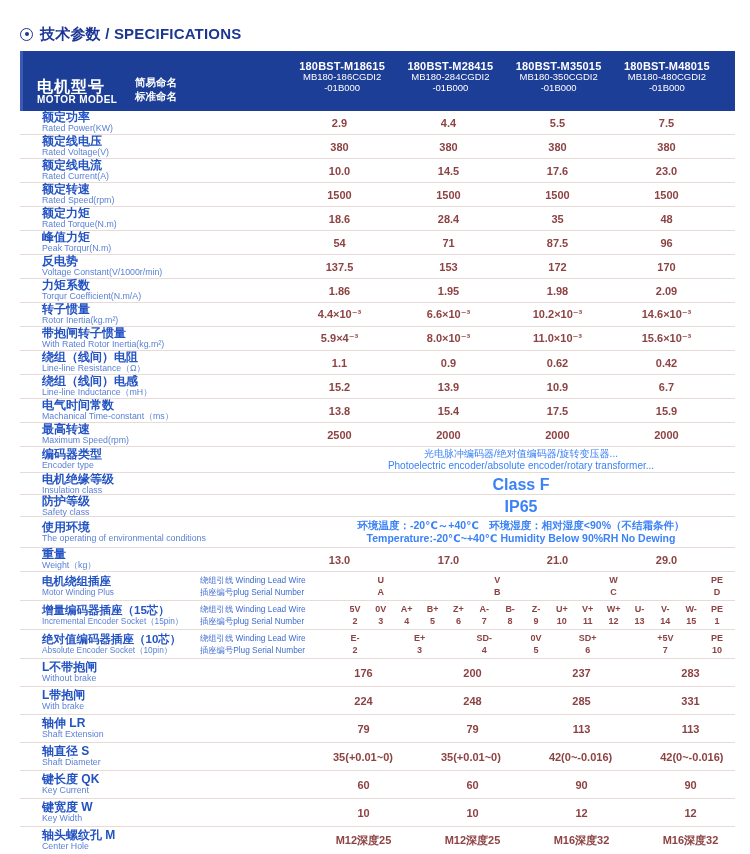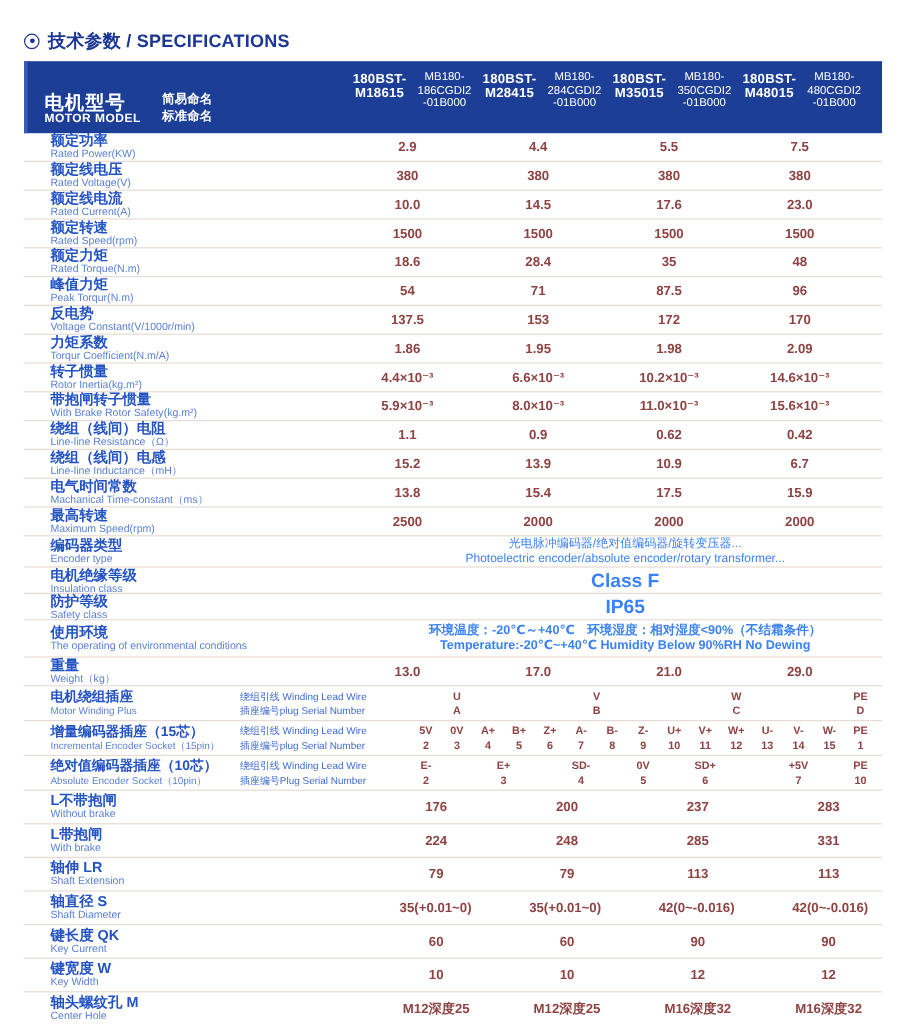--- a/index.html
+++ b/index.html
@@ -17,21 +17,21 @@
   
   .thead { background:#1c3e97; height:60px; color:#fff;
     display:grid; grid-template-columns:265px repeat(4,1fr); padding-right:14px;
     border-left:3px solid #3a5ab5; }
   .th-first { display:flex; align-items:stretch;margin-top:16px; }
   .model-block { align-self:center; padding-left:14px; width:108px; }
   .mb-cn { font-size:16px; font-weight:700; letter-spacing:1px; line-height:17px; }
   .mb-en { font-size:10px; font-weight:700; letter-spacing:0.4px; line-height:9px; }
   .name-labels { display:flex; flex-direction:column; justify-content:space-between;
     padding:9px 0 11px 4px; font-size:10.5px; font-weight:700; }
-  .hcol { display:flex; flex-direction:row; justify-content:space-between;
+  .hcol { display:flex; flex-direction:column; justify-content:space-between;
     text-align:center; padding:9px 0 22px; }
   .hmodel { font-size:11px; font-weight:700; letter-spacing:0.2px; }
   .hstd { font-size:9.5px; line-height:10.5px; font-weight:400; }
   .hstd span { display:block; }
 
   
   .row { border-bottom:1px solid #e6dbd6; display:grid; align-items:center; }
   .rv { grid-template-columns:265px repeat(4,1fr); padding-right:14px; height:24px; }
   .rv.dims { height:28px;gap:48px; }
   .label { padding-left:22px; }
@@ -195,23 +195,23 @@
       <div class="en">Rotor Inertia(kg.m²)</div>
     </div>
     <div class="val">4.4×10⁻³</div>
     <div class="val">6.6×10⁻³</div>
     <div class="val">10.2×10⁻³</div>
     <div class="val">14.6×10⁻³</div>
   </div>
         <div class="row rv">
     <div class="label">
       <div class="cn">带抱闸转子惯量</div>
-      <div class="en">With Brake Rotor Safety(kg.m²)</div>
-    </div>
-    <div class="val">5.9×10⁻³</div>
+      <div class="en">With Rated Rotor Inertia(kg.m²)</div>
+    </div>
+    <div class="val">5.9×4⁻³</div>
     <div class="val">8.0×10⁻³</div>
     <div class="val">11.0×10⁻³</div>
     <div class="val">15.6×10⁻³</div>
   </div>
         <div class="row rv">
     <div class="label">
       <div class="cn">绕组（线间）电阻</div>
       <div class="en">Line-line Resistance（Ω）</div>
     </div>
     <div class="val">1.1</div>

